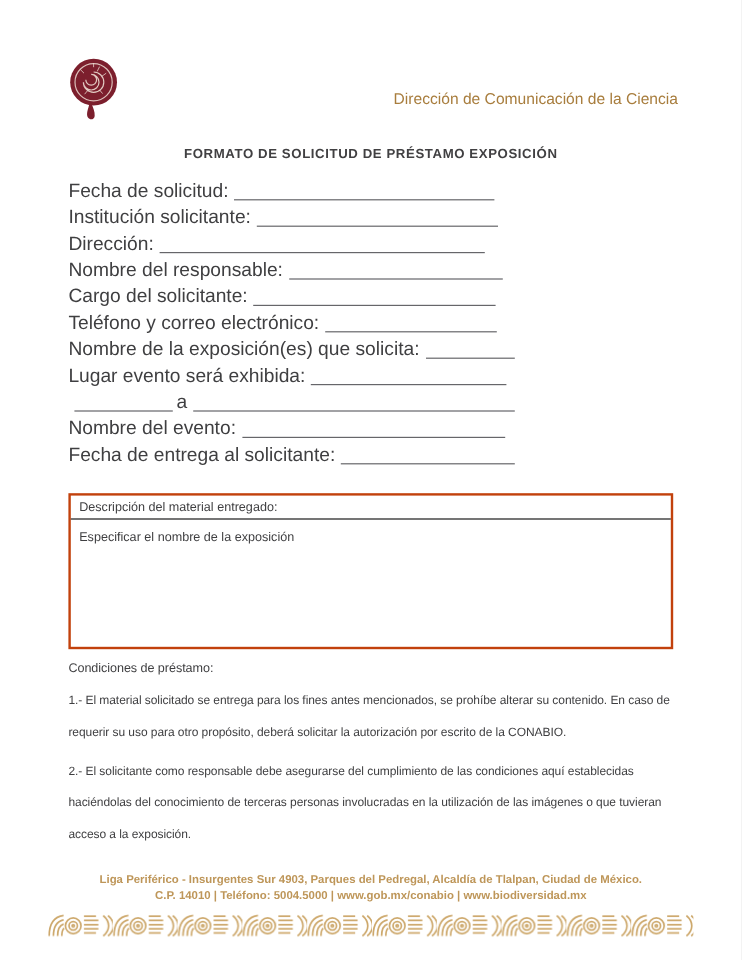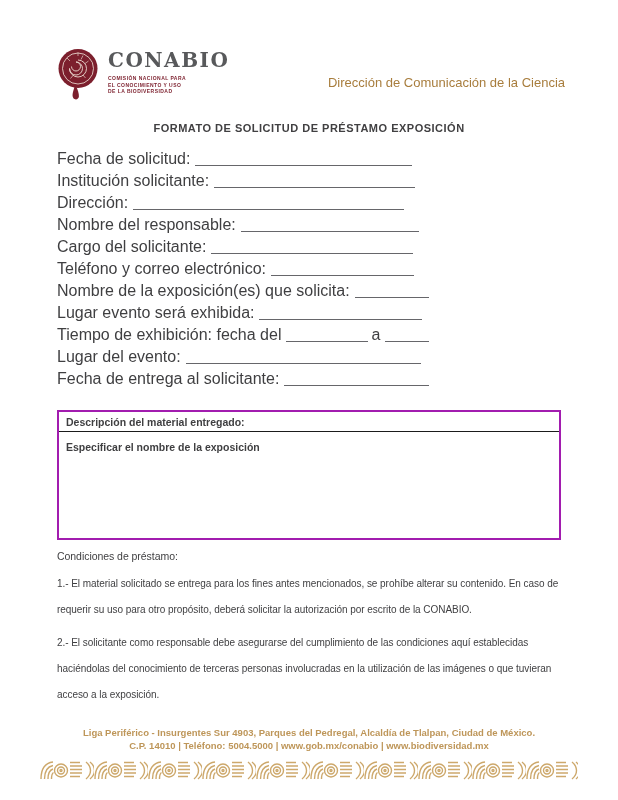--- a/index.html
+++ b/index.html
@@ -30,21 +30,21 @@
   .conn { margin-left:3px; }
   .frow:nth-child(1) .fline { margin-right:17px; }
   .frow:nth-child(2) .fline { margin-right:14px; }
   .frow:nth-child(3) .fline { margin-right:25px; }
   .frow:nth-child(4) .fline { margin-right:10px; }
   .frow:nth-child(5) .fline { margin-right:16px; }
   .frow:nth-child(6) .fline { margin-right:15px; }
   .frow:nth-child(8) .fline { margin-right:7px; }
   .frow:nth-child(10) .fline { margin-right:8px; }
   
-  .material-box { margin:20px 57px 0; border:2px solid #a21caf; font-size:10.5px;font-weight:bold; }
+  .material-box { margin:20px 57px 0; border:2px solid #c2410c; font-size:10.5px; }
   .box-header { padding:4px 7px 3px; border-bottom:1.5px solid #1b1b1b; }
   .box-body { padding:9px 7px; height:88px; }
   
   .conditions { margin:10px 53px 0 57px; font-size:10px; letter-spacing:-0.05px; }
   .cond-title { font-size:10.5px; }
   .cond-item { margin:9px 0 0; line-height:26px; }
   .cond-item + .cond-item { margin-top:7px; }
   
   .footer { margin-top:19px; text-align:center; }
   .addr { font-size:9.5px; font-weight:bold; color:#BE9659; line-height:12.5px; }
@@ -63,28 +63,20 @@
           <path d="M17.5 38.5 C16.5 43 14.5 47 16.3 50 C18.1 52.5 21.6 51.6 21.9 48.6 C22.2 45.4 20.5 41.4 19.4 38.7 Z" fill="#7C1F2D"></path>
           <g fill="none" stroke="#ECDCD2" stroke-width="1">
             <circle cx="21" cy="20.5" r="15.5" opacity="0.85"></circle>
             <path d="M21 12 a8.5 8.5 0 1 1 -8.5 8.5 a6.5 6.5 0 1 0 6.5 -6.5 a4.5 4.5 0 1 1 -4.5 4.5" opacity="0.9"></path>
           </g>
           <g stroke="#ECDCD2" stroke-width="0.8" fill="none" opacity="0.8">
             <path d="M10 10 l3 3 M26 7.5 l-2 4 M31.5 13 l-3.5 2.5 M13.5 30.5 l2.5 -3 M28.5 30 l-2.5 -3 M21 4.5 l0 3.5"></path>
           </g>
         </svg>
       </span>
-      <div>
-        <div class="logo-name">CONABIO</div>
-        <div class="logo-sub">
-          <div>COMISIÓN NACIONAL PARA</div>
-          <div>EL CONOCIMIENTO Y USO</div>
-          <div>DE LA BIODIVERSIDAD</div>
-        </div>
-      </div>
     </div>
     <div class="department">Dirección de Comunicación de la Ciencia</div>
   </header>
 
   <h1 class="doc-title">FORMATO DE SOLICITUD DE PRÉSTAMO EXPOSICIÓN</h1>
 
   <section class="fields">
     <div class="frow">
       <span class="flabel">Fecha de solicitud:</span>
       <span class="fline"></span>
@@ -111,27 +103,26 @@
     </div>
     <div class="frow">
       <span class="flabel">Nombre de la exposición(es) que solicita:</span>
       <span class="fline"></span>
     </div>
     <div class="frow">
       <span class="flabel">Lugar evento será exhibida:</span>
       <span class="fline"></span>
     </div>
     <div class="frow">
-      <span class="flabel">Tiempo de exhibición: fecha del</span>
       <span class="fline fline-short"></span>
       <span class="flabel conn">a</span>
       <span class="fline"></span>
     </div>
     <div class="frow">
-      <span class="flabel">Lugar del evento:</span>
+      <span class="flabel">Nombre del evento:</span>
       <span class="fline"></span>
     </div>
     <div class="frow">
       <span class="flabel">Fecha de entrega al solicitante:</span>
       <span class="fline"></span>
     </div>
   </section>
 
   <section class="material-box">
     <div class="box-header">Descripción del material entregado:</div>

